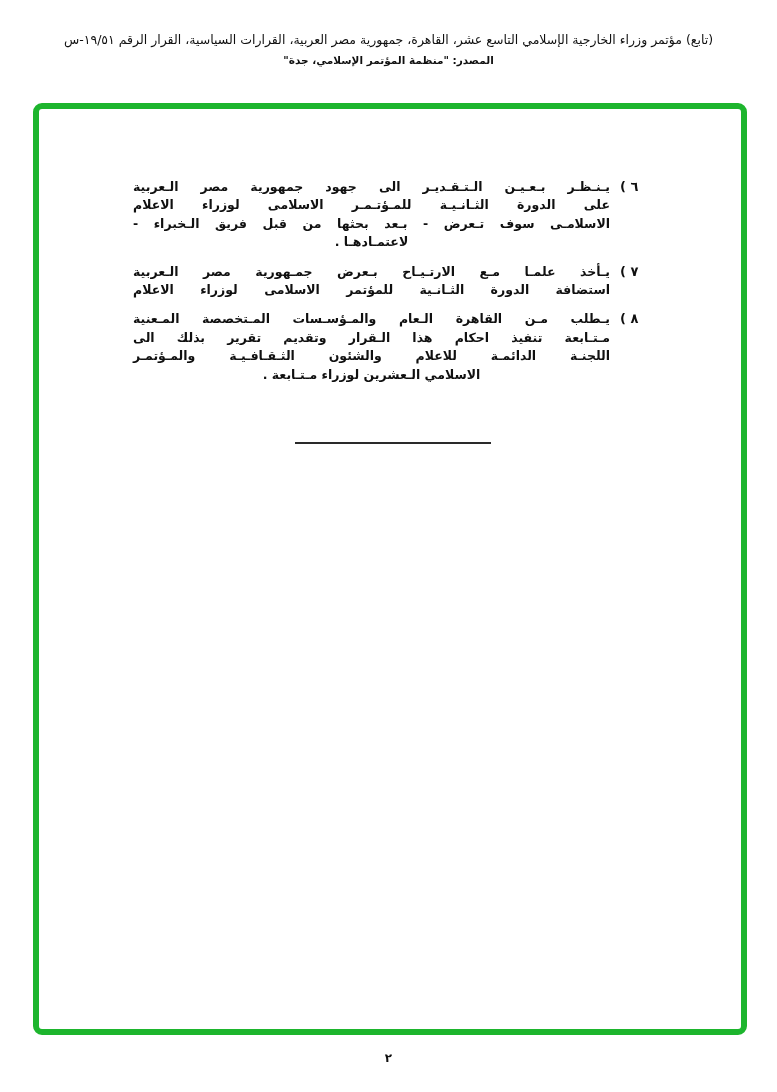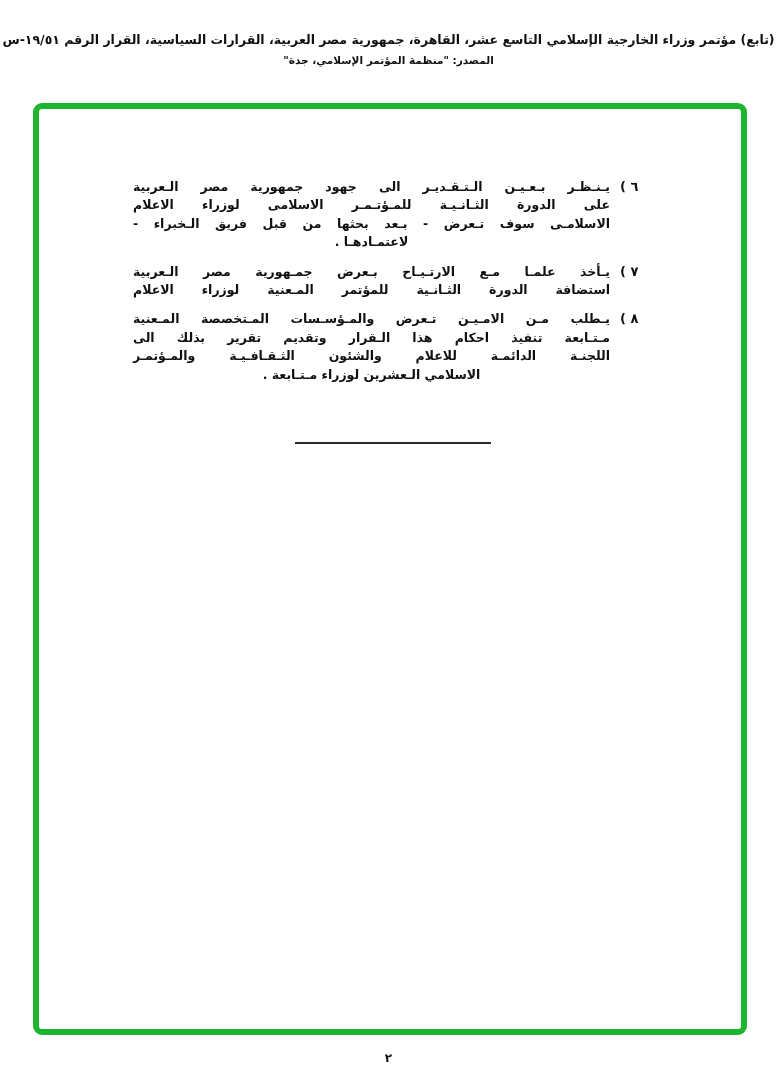--- a/index.html
+++ b/index.html
@@ -21,21 +21,21 @@
   .header {
     position: absolute;
     top: 32px;
     left: 0;
     width: 100%;
     text-align: center;
     direction: rtl;
   }
   .header-line1 {
     font-size: 12.5px;
-    font-weight: bold;
+    font-weight: normal;
     white-space: nowrap;
     letter-spacing: 0.2px;
   }
   .header-line2 {
     margin-top: 7px;
     font-size: 10.5px;
     font-weight: bold;
   }
 
   
@@ -133,27 +133,27 @@
             <div class="line">يـنـظـر بـعـيـن الـتـقـديـر الى جهود جمهورية مصر الـعربية</div>
             <div class="line">على الدورة الثـانـيـة للمـؤتـمـر الاسلامى لوزراء الاعلام</div>
             <div class="line">الاسلامـى سوف تـعرض - بـعد بحثها من قبل فريق الـخبراء -</div>
             <div class="line last">لاعتمـادهـا .</div>
           </div>
         </div>
         <div class="item">
           <div class="marker">( ٧</div>
           <div class="lines">
             <div class="line">يـأخذ علمـا مـع الارتـيـاح بـعرض جمـهورية مصر الـعربية</div>
-            <div class="line">استضافة الدورة الثـانـية للمؤتمر المـعنية لوزراء الاعلام</div>
+            <div class="line">استضافة الدورة الثـانـية للمؤتمر الاسلامى لوزراء الاعلام</div>
           </div>
         </div>
         <div class="item">
           <div class="marker">( ٨</div>
           <div class="lines">
-            <div class="line">يـطلب مـن الامـيـن تـعرض والمـؤسـسات المـتخصصة المـعنية</div>
+            <div class="line">يـطلب مـن القاهرة الـعام والمـؤسـسات المـتخصصة المـعنية</div>
             <div class="line">مـتـابعة تنفيذ احكام هذا الـقرار وتقديم تقرير بذلك الى</div>
             <div class="line">اللجنـة الدائمـة للاعلام والشئون الثـقـافـيـة والمـؤتمـر</div>
             <div class="line last">الاسلامي الـعشرين لوزراء مـتـابعة .</div>
           </div>
         </div>
       </div>
     <div class="divider"></div>
   </div>
 
   <div class="page-number">٢</div>

